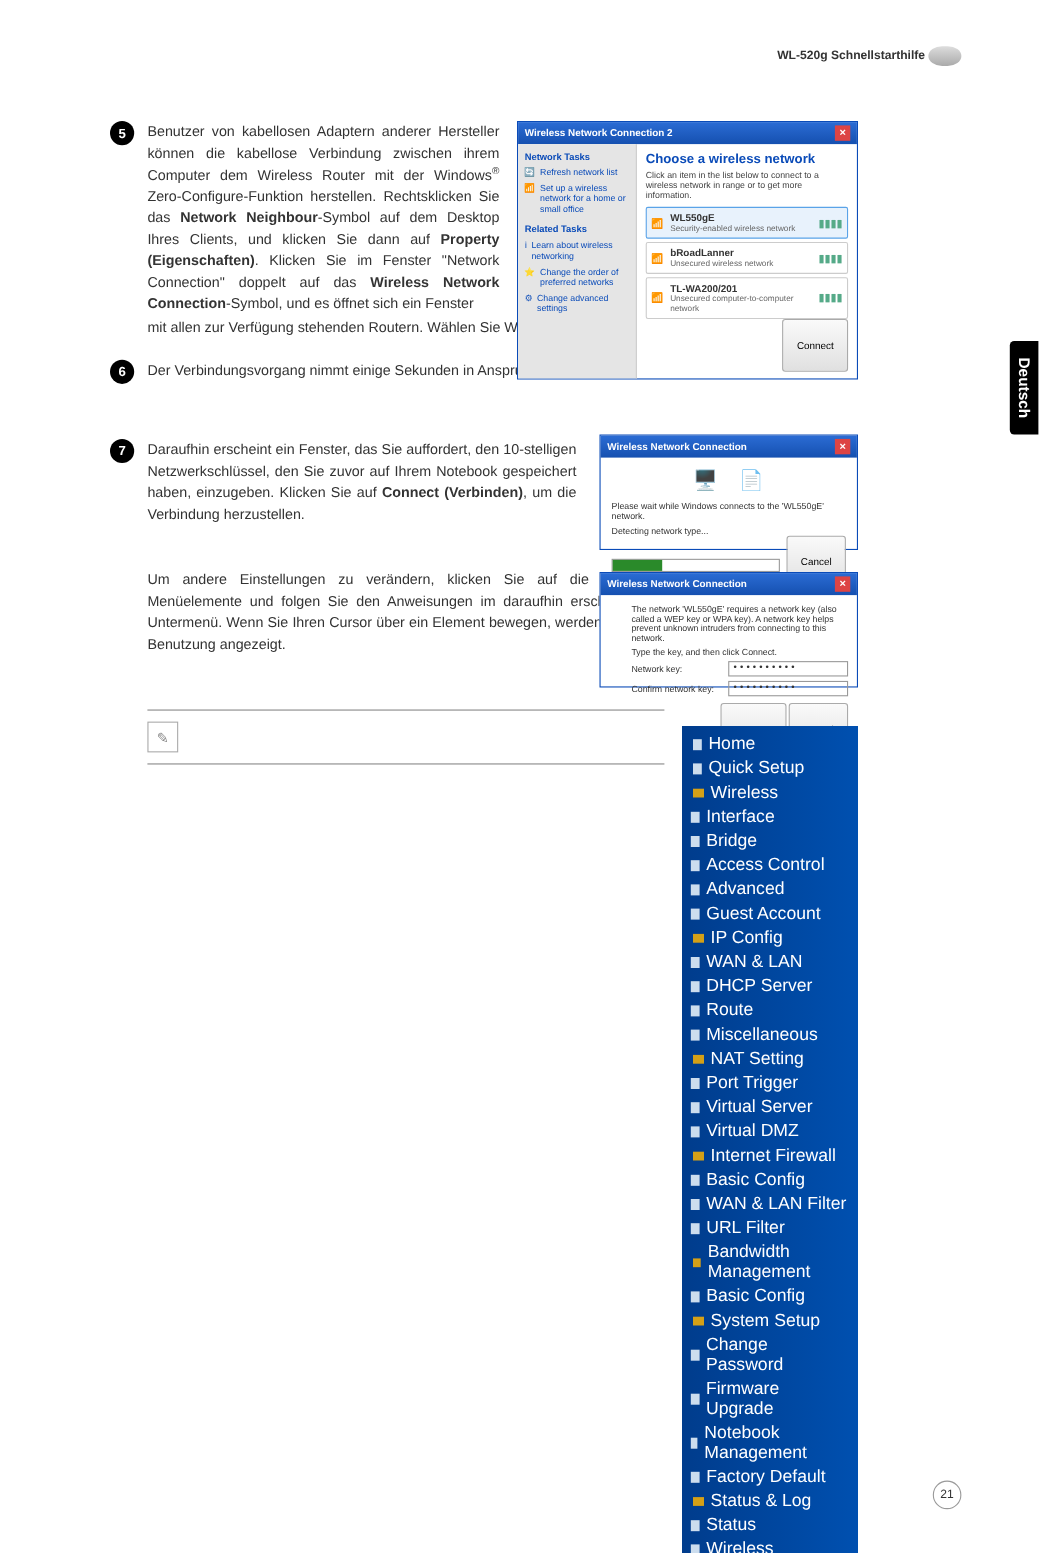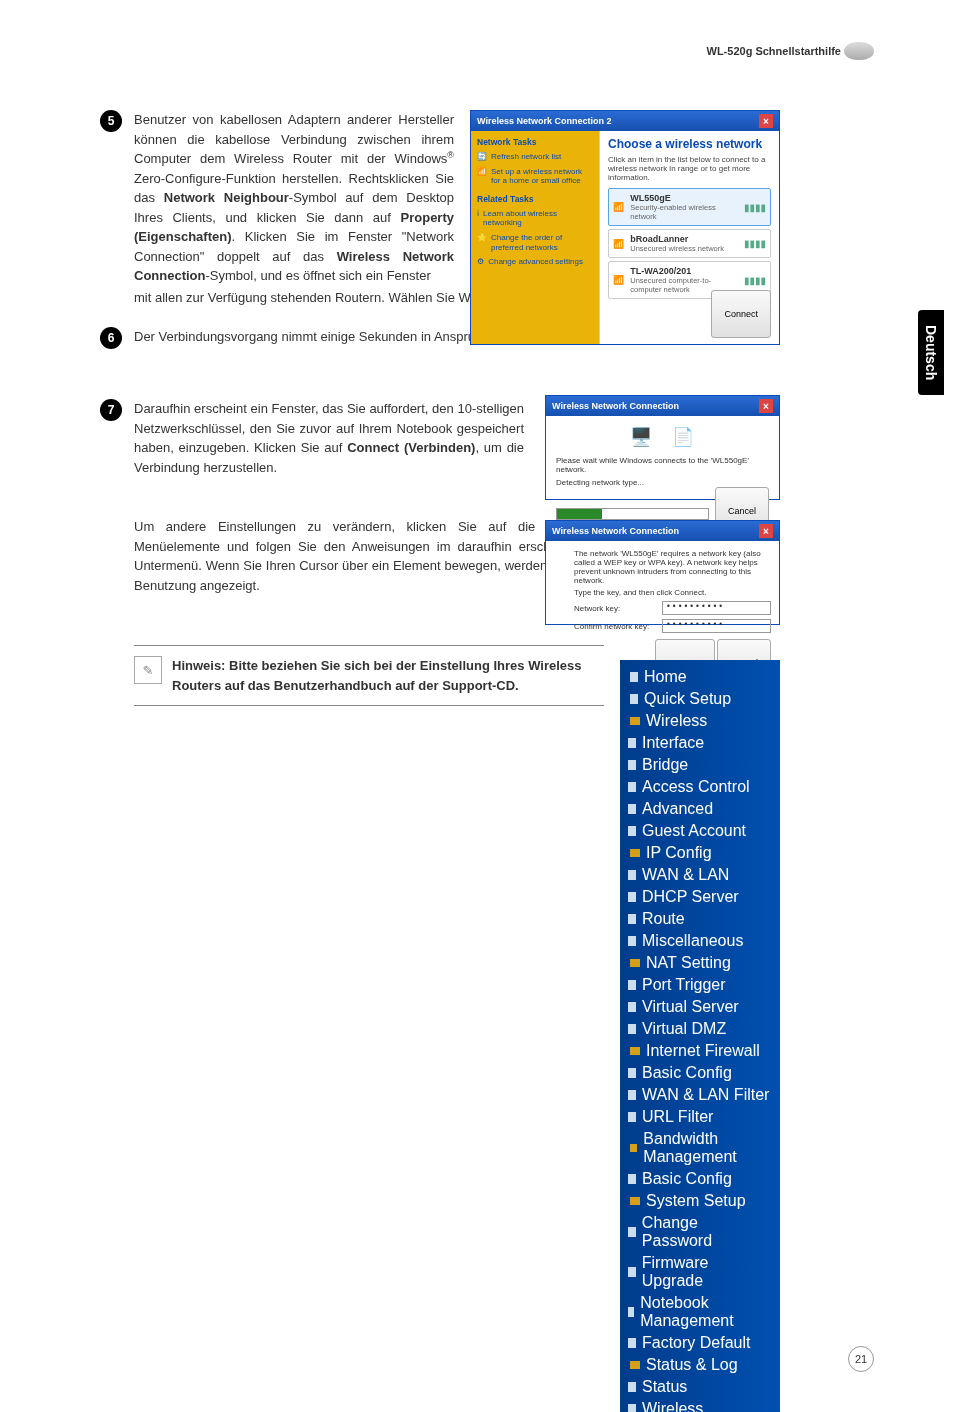--- a/index.html
+++ b/index.html
@@ -136,22 +136,22 @@
       font-size: 10px;
     }
     .dialog1 {
       top: 110px;
       left: 470px;
       width: 310px;
       height: 235px;
     }
     .dlg1-body { display: flex; height: calc(100% - 20px); }
     .dlg1-side {
-      width: 129px;
-      background: #eab308;
+      width: 108px;
+      background: #e5e5e5;
       padding: 6px;
       border-right: 1px solid #ccc;
     }
     .dlg1-side-head {
       color: #0a4bb8;
       font-weight: bold;
       margin-bottom: 5px;
       font-size: 8.5px;
     }
     .dlg1-task {
@@ -327,21 +327,20 @@
       <span>Daraufhin erscheint ein Fenster, das Sie auffordert, den 10-stelligen Netzwerkschlüssel, den Sie zuvor auf Ihrem Notebook gespeichert haben, einzugeben. Klicken Sie auf </span><b>Connect (Verbinden)</b><span>, um die Verbindung herzustellen.</span>
     </div>
   </div>
 
   <div style="height:20px"></div>
 
   <div class="step-text para-text">Um andere Einstellungen zu verändern, klicken Sie auf die jeweiligen Menüelemente und folgen Sie den Anweisungen im daraufhin erscheinenden Untermenü. Wenn Sie Ihren Cursor über ein Element bewegen, werden Tipps zur Benutzung angezeigt.</div>
 
   <div class="note-box">
     <div class="note-icon">✎</div>
-    <div class="note-text">Hinweis: Bitte beziehen Sie sich bei der Einstellung Ihres Wireless Routers auf das Benutzerhandbuch auf der Support-CD.</div>
   </div>
 
 </div>
 
 <div class="win-dialog dialog1">
   <div class="win-title">
     <span>Wireless Network Connection 2</span>
     <span class="win-close">×</span>
   </div>
   <div class="dlg1-body">

